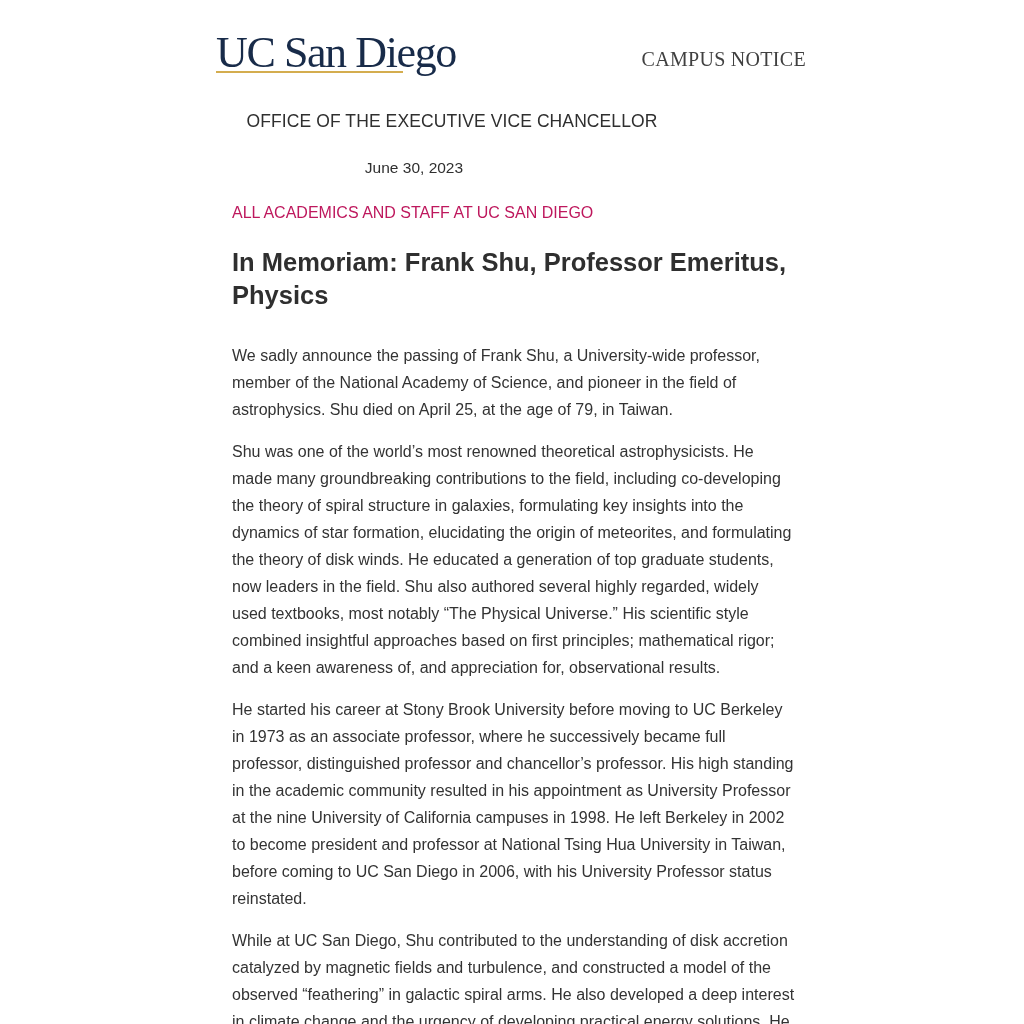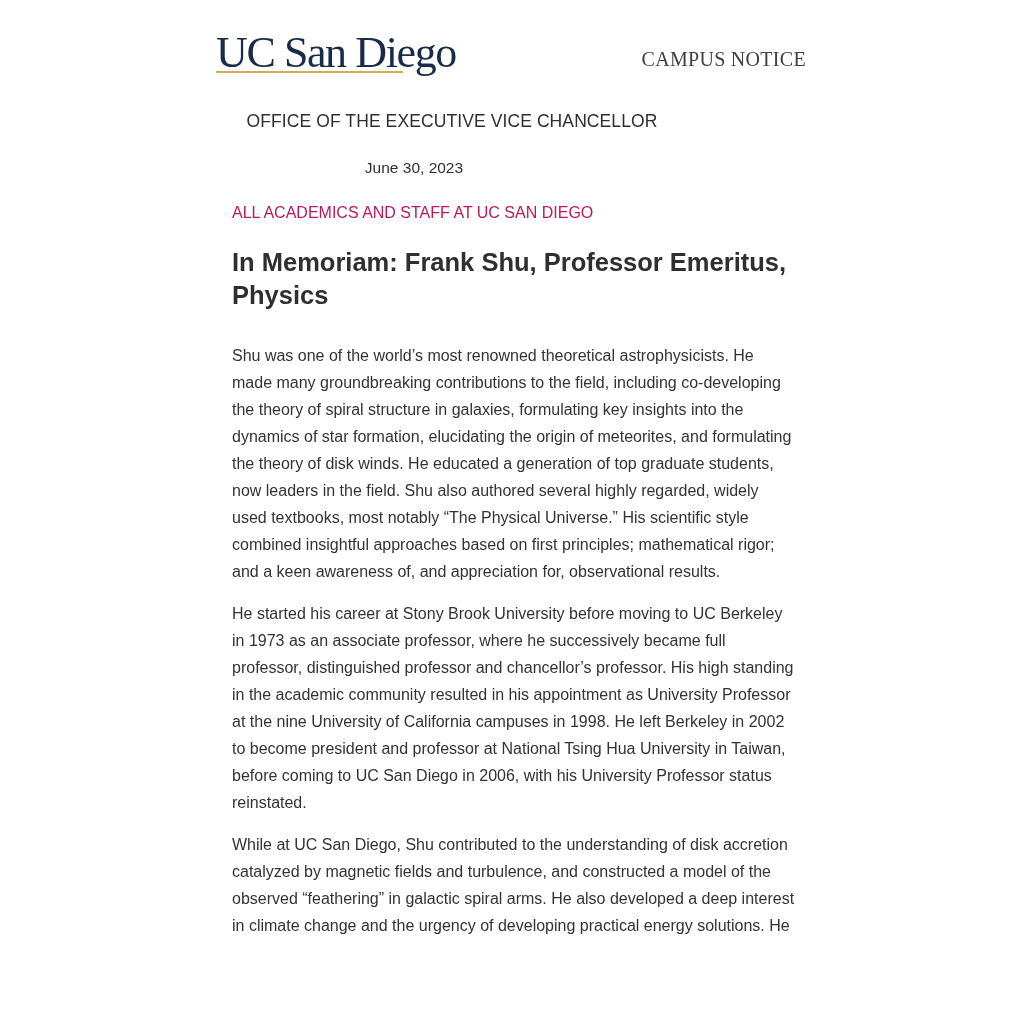--- a/index.html
+++ b/index.html
@@ -118,16 +118,17 @@
   <div class="campus-notice">CAMPUS NOTICE</div>
 </div>
 
 <div class="office">OFFICE OF THE EXECUTIVE VICE CHANCELLOR</div>
 <div class="date">June 30, 2023</div>
 <div class="audience">ALL ACADEMICS AND STAFF AT UC SAN DIEGO</div>
 
 <h1 class="title">In Memoriam: Frank Shu, Professor Emeritus, Physics</h1>
 
 <div class="body-text">
+  <p>We sadly announce the passing of Frank Shu, a University-wide professor, member of the National Academy of Science, and pioneer in the field of astrophysics. Shu died on April 25, at the age of 79, in Taiwan.</p>
   <p>Shu was one of the world’s most renowned theoretical astrophysicists. He made many groundbreaking contributions to the field, including co-developing the theory of spiral structure in galaxies, formulating key insights into the dynamics of star formation, elucidating the origin of meteorites, and formulating the theory of disk winds. He educated a generation of top graduate students, now leaders in the field. Shu also authored several highly regarded, widely used textbooks, most notably “The Physical Universe.” His scientific style combined insightful approaches based on first principles; mathematical rigor; and a keen awareness of, and appreciation for, observational results.</p>
   <p>He started his career at Stony Brook University before moving to UC Berkeley in 1973 as an associate professor, where he successively became full professor, distinguished professor and chancellor’s professor. His high standing in the academic community resulted in his appointment as University Professor at the nine University of California campuses in 1998. He left Berkeley in 2002 to become president and professor at National Tsing Hua University in Taiwan, before coming to UC San Diego in 2006, with his University Professor status reinstated.</p>
   <p>While at UC San Diego, Shu contributed to the understanding of disk accretion catalyzed by magnetic fields and turbulence, and constructed a model of the observed “feathering” in galactic spiral arms. He also developed a deep interest in climate change and the urgency of developing practical energy solutions. He</p>
 </div>
 
 </body></html>

